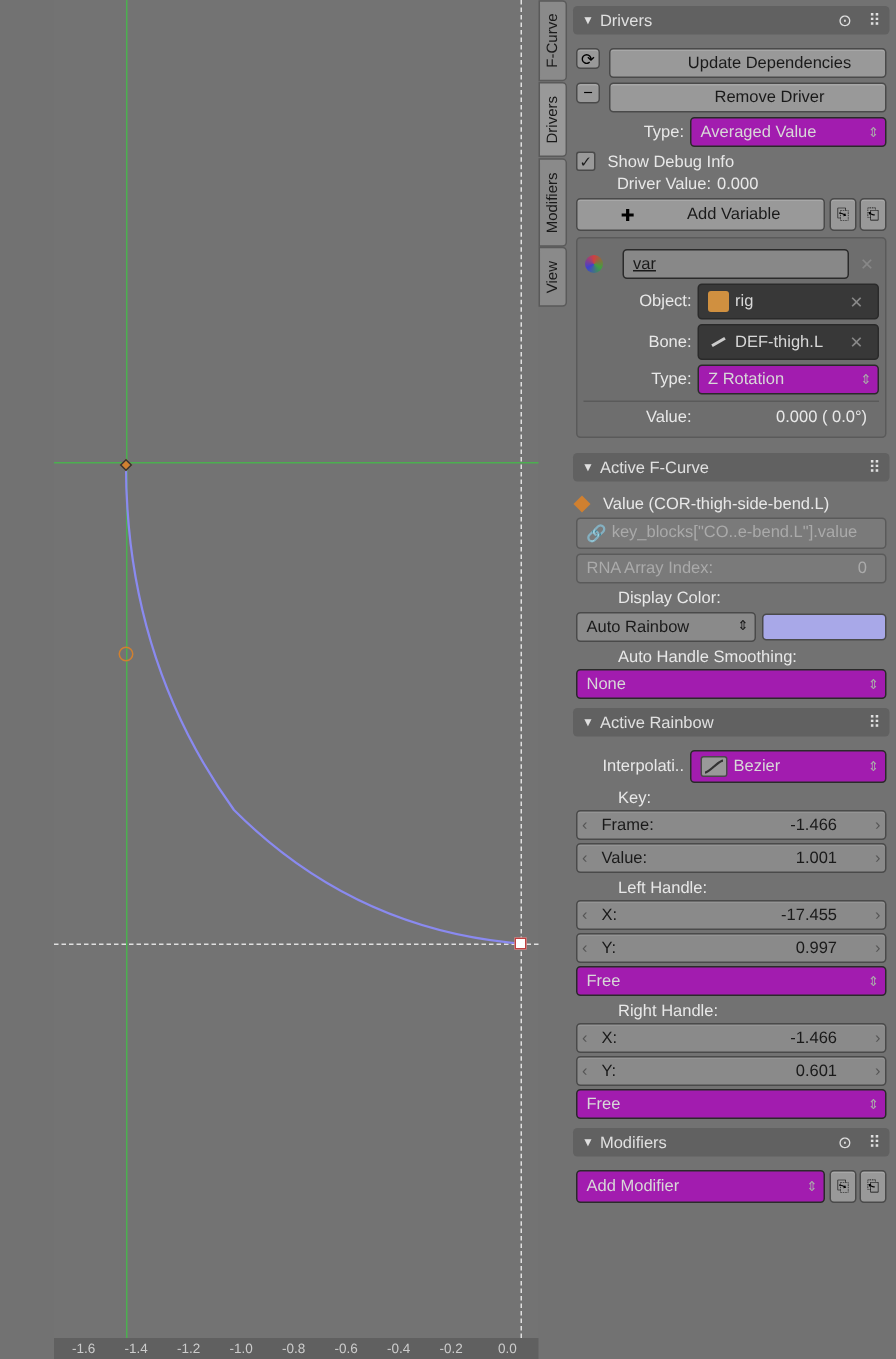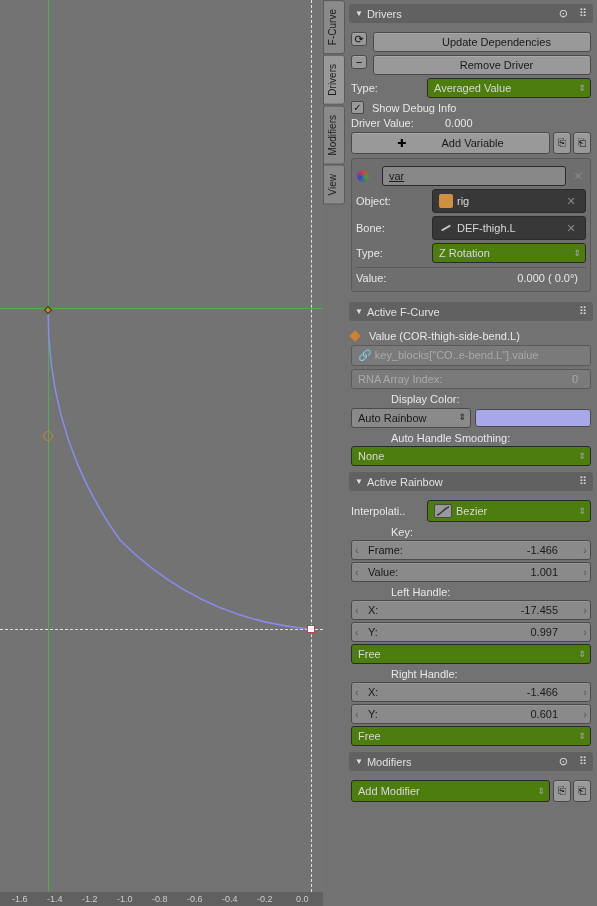--- a/index.html
+++ b/index.html
@@ -1,19 +1,19 @@
 <!DOCTYPE html>
 <html><head>
 <meta charset="utf-8">
 <style>
 * { margin: 0; padding: 0; box-sizing: border-box; font-family: sans-serif; font-size: 11px; }
 body { background: #727272; width: 597px; height: 906px; display: flex; overflow: hidden; }
 
 
-.graph-area { width: 323px; height: 906px; background: #737373; position: relative; }
+.graph-area { width: 323px; height: 906px; background: #737373; position: relative; margin-left: 36px; }
 .graph-canvas { width: 323px; height: 892px; position: relative; background: #737373; }
 .axis-green-v { position: absolute; width: 1px; height: 100%; background: #4caf50; left: 48px; }
 .axis-green-h { position: absolute; height: 1px; width: 100%; background: #4caf50; top: 308px; }
 .axis-dash-v { position: absolute; width: 0; height: 100%; border-left: 1px dashed #e0e0e0; left: 311px; }
 .axis-dash-h { position: absolute; height: 0; width: 100%; border-top: 1px dashed #e0e0e0; top: 629px; }
 .curve { position: absolute; left: 0; top: 0; }
 .keyframe-pt { position: absolute; width: 6px; height: 6px; background: #d08030; border: 1px solid #333; transform: translate(-50%, -50%) rotate(45deg); }
 .keyframe-sel { position: absolute; width: 8px; height: 8px; background: #fff; border: 1px solid #c04040; transform: translate(-50%, -50%); }
 .cursor-pt { position: absolute; width: 10px; height: 10px; border: 1px solid #d08030; border-radius: 50%; transform: translate(-50%, -50%); }
 .x-axis { position: absolute; bottom: 0; left: 0; width: 100%; height: 14px; background: #606060; display: flex; }
@@ -30,41 +30,41 @@
 .panel-header .tri { margin-right: 4px; font-size: 8px; }
 .panel-header .icons { margin-left: auto; display: flex; gap: 4px; }
 .panel-body { padding: 4px 2px; }
 
 .btn-wide { display: flex; align-items: center; background: #999; border: 1px solid #4a4a4a; border-radius: 3px; padding: 3px 6px; margin: 3px 0; cursor: pointer; box-shadow: inset 0 1px 0 rgba(255,255,255,.15); }
 .btn-wide.center { justify-content: center; }
 .btn-icon { width: 16px; height: 14px; background: #999; border: 1px solid #4a4a4a; border-radius: 3px; display: flex; align-items: center; justify-content: center; margin-right: 3px; flex-shrink: 0; box-shadow: inset 0 1px 0 rgba(255,255,255,.15); }
 .btn-label { color: #1a1a1a; padding-left: 29px; }
 
 .row { display: flex; align-items: center; margin: 3px 0; gap: 4px; }
-.row-label { color: #e8e8e8; min-width: 72px; }
-.dropdown { flex: 1; background: #4d7c0f; color: #d8d8d8; border: 1px solid #2a2a2a; border-radius: 3px; padding: 3px 6px; display: flex; align-items: center; cursor: pointer; position: relative; }
+.row-label { color: #e8e8e8; min-width: 72px; text-align: right; }
+.dropdown { flex: 1; background: #a21caf; color: #d8d8d8; border: 1px solid #2a2a2a; border-radius: 3px; padding: 3px 6px; display: flex; align-items: center; cursor: pointer; position: relative; }
 .dropdown::after { content: "⇕"; position: absolute; right: 4px; color: #aaa; font-size: 9px; }
 .checkbox { width: 13px; height: 13px; background: #999; border: 1px solid #4a4a4a; border-radius: 2px; display: flex; align-items: center; justify-content: center; margin-right: 4px; }
 .checkbox.checked::after { content: "✓"; font-size: 10px; color: #1a1a1a; }
 .value-text { color: #e8e8e8; }
 
 .btn-row { display: flex; gap: 3px; margin: 3px 0; }
 .btn-row .btn-wide { flex: 1; margin: 0; }
 .btn-pair { display: flex; gap: 2px; flex-shrink: 0; }
 .btn-small { width: 18px; height: 22px; background: #999; border: 1px solid #4a4a4a; border-radius: 3px; cursor: pointer; display: flex; align-items: center; justify-content: center; font-size: 10px; box-shadow: inset 0 1px 0 rgba(255,255,255,.15); }
 
 .input-field { flex: 1; background: #383838; color: #d8d8d8; border: 1px solid #2a2a2a; border-radius: 3px; padding: 3px 6px; display: flex; align-items: center; }
 .input-field.light { background: #888; color: #1a1a1a; text-decoration: underline; }
 .x-btn { width: 16px; height: 16px; display: flex; align-items: center; justify-content: center; color: #888; cursor: pointer; margin-left: auto; }
 .obj-icon { width: 14px; height: 14px; background: #d09040; border-radius: 2px; margin-right: 4px; flex-shrink: 0; }
 .bone-icon { width: 14px; height: 14px; margin-right: 4px; flex-shrink: 0; position: relative; }
 .bone-icon::before { content: ""; position: absolute; width: 10px; height: 2px; background: #ccc; top: 6px; left: 2px; transform: rotate(-30deg); }
 
 .group { border: 1px solid #5a5a5a; border-radius: 3px; padding: 4px; margin: 4px 0; background: #6e6e6e; }
-.lbl-inline { color: #e8e8e8; margin: 4px 16px 2px; padding-left: 24px; }
+.lbl-inline { color: #e8e8e8; margin: 4px 4px 2px; padding-left: 24px; }
 
 .num-field { background: #8a8a8a; border: 1px solid #4a4a4a; border-radius: 3px; padding: 3px 8px; display: flex; justify-content: space-between; color: #1a1a1a; cursor: ew-resize; margin: 2px 0; position: relative; box-shadow: inset 0 1px 0 rgba(255,255,255,.1); }
 .num-field::before { content: "‹"; position: absolute; left: 3px; color: #555; }
 .num-field::after { content: "›"; position: absolute; right: 3px; color: #555; }
 .num-field .nf-label { margin-left: 8px; }
 .num-field .nf-val { margin-right: 24px; }
 
 .readonly-field { background: #7a7a7a; border: 1px solid #5a5a5a; border-radius: 3px; padding: 3px 6px; display: flex; color: #aaa; margin: 3px 0; }
 .readonly-field .rf-val { margin-left: auto; margin-right: 6px; }
 

